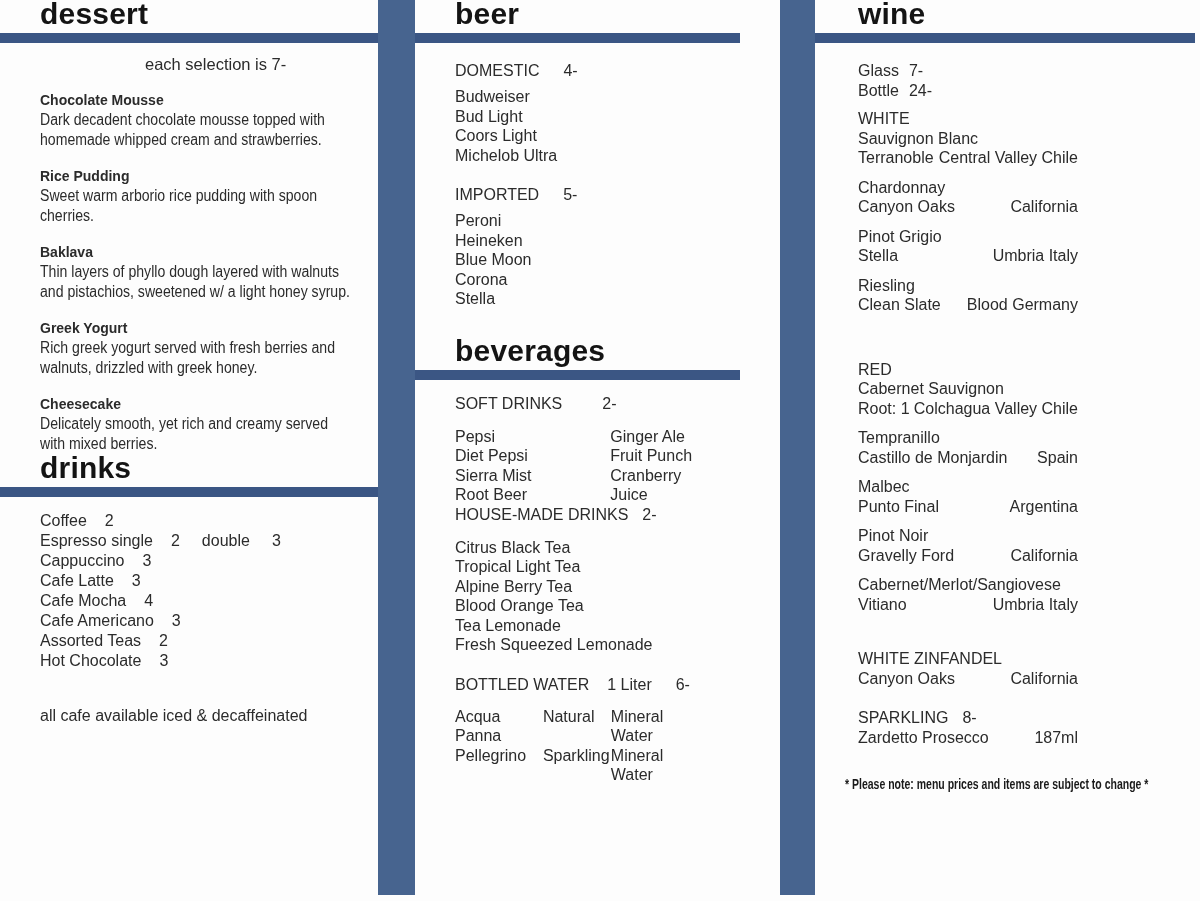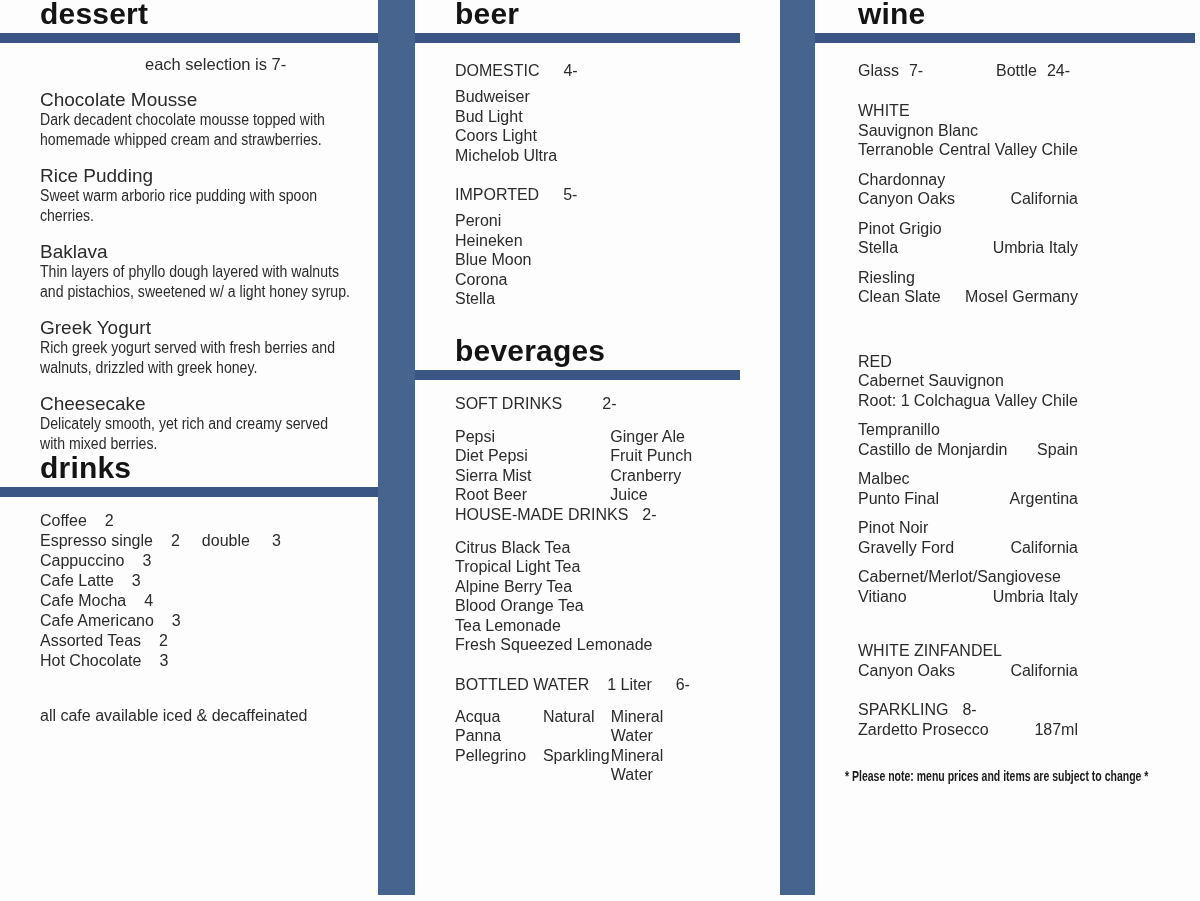--- a/index.html
+++ b/index.html
@@ -28,21 +28,21 @@
   .mh-top { margin-top:84px; }
 
   .rule { height:6px; border-top:5px solid #3b5684; border-bottom:5px solid #3b5684; margin-top:5px; }
   #col1 .rule { margin-left:-40px; margin-right:-37px; }
   #col2 .rule { margin-left:-77px; margin-right:-35px; }
   #col3 .rule { margin-left:-78px; margin-right:0; }
 
   
   .note { margin:12px 0 0 105px; font-size:16.5px; }
   .m-item { margin-top:16px; }
-  .m-name { font-weight:normal; font-size:19px; line-height:20px; }
+  .m-name { font-weight:bold; font-size:14px; line-height:20px; }
   .m-desc { font-size:16px; line-height:20px; white-space:nowrap;
             transform:scaleX(0.88); transform-origin:0 0; }
   #drinks-h { }
   .drink-list { margin-top:14px; }
   .drink-line { font-size:16px; line-height:20px; }
   .drink-line .price { margin-left:18px; }
   .drink-line .extra { margin-left:22px; }
   .cafe-note { margin-top:36px; font-size:16px; }
 
   
@@ -63,25 +63,25 @@
   .house-row { }
   .tea-list { margin-top:13px; }
   .water-row-lbl { margin-top:20px; }
   .water-list { margin-top:12px; }
   .water-line { font-size:16px; line-height:19.5px; display:flex; }
   .water-line .wn { width:97px; }
   .water-line .wt { width:75px; }
   .water-line .wd { word-spacing:5px; }
 
   
-  .price-row { margin-top:18px; font-size:16px; line-height:20px; display:flex; }
+  .price-row { margin-top:18px; font-size:16px; line-height:20px; display:flex;flex-direction:column; }
   .price-row .g { width:138px; }
   .price-row .plbl { }
   .price-row .pv { margin-left:10px; }
-  .wine-group { margin-top:20px; }
+  .wine-group { margin-top:8px; }
   .wine-group.red-g { margin-top:45px; }
   .wine-group.zin-g { margin-top:35px; }
   .wine-group.spark-g { margin-top:20px; }
   .wg-head { font-size:16px; line-height:19.5px; }
   .wg-head .price { margin-left:14px; }
   .wine-entry { margin-top:10px; }
   .wine-entry.first { margin-top:0; }
   .w-var { font-size:16px; line-height:19.5px; }
   .prod-row { display:flex; justify-content:space-between; width:220px;
               font-size:16px; line-height:19.5px; }
@@ -264,21 +264,21 @@
       <div class="w-var">Pinot Grigio</div>
       <div class="prod-row">
         <span>Stella</span>
           <span>Umbria Italy</span>
       </div>
     </div>
     <div class="wine-entry">
       <div class="w-var">Riesling</div>
       <div class="prod-row">
         <span>Clean Slate</span>
-          <span>Mosel Germany</span>
+          <span>Blood Germany</span>
       </div>
     </div>
   </div>
 
   <div class="wine-group red-g">
     <div class="wg-head">RED</div>
     <div class="wine-entry first">
       <div class="w-var">Cabernet Sauvignon</div>
       <div class="prod-row">
         <span>Root: 1</span>

